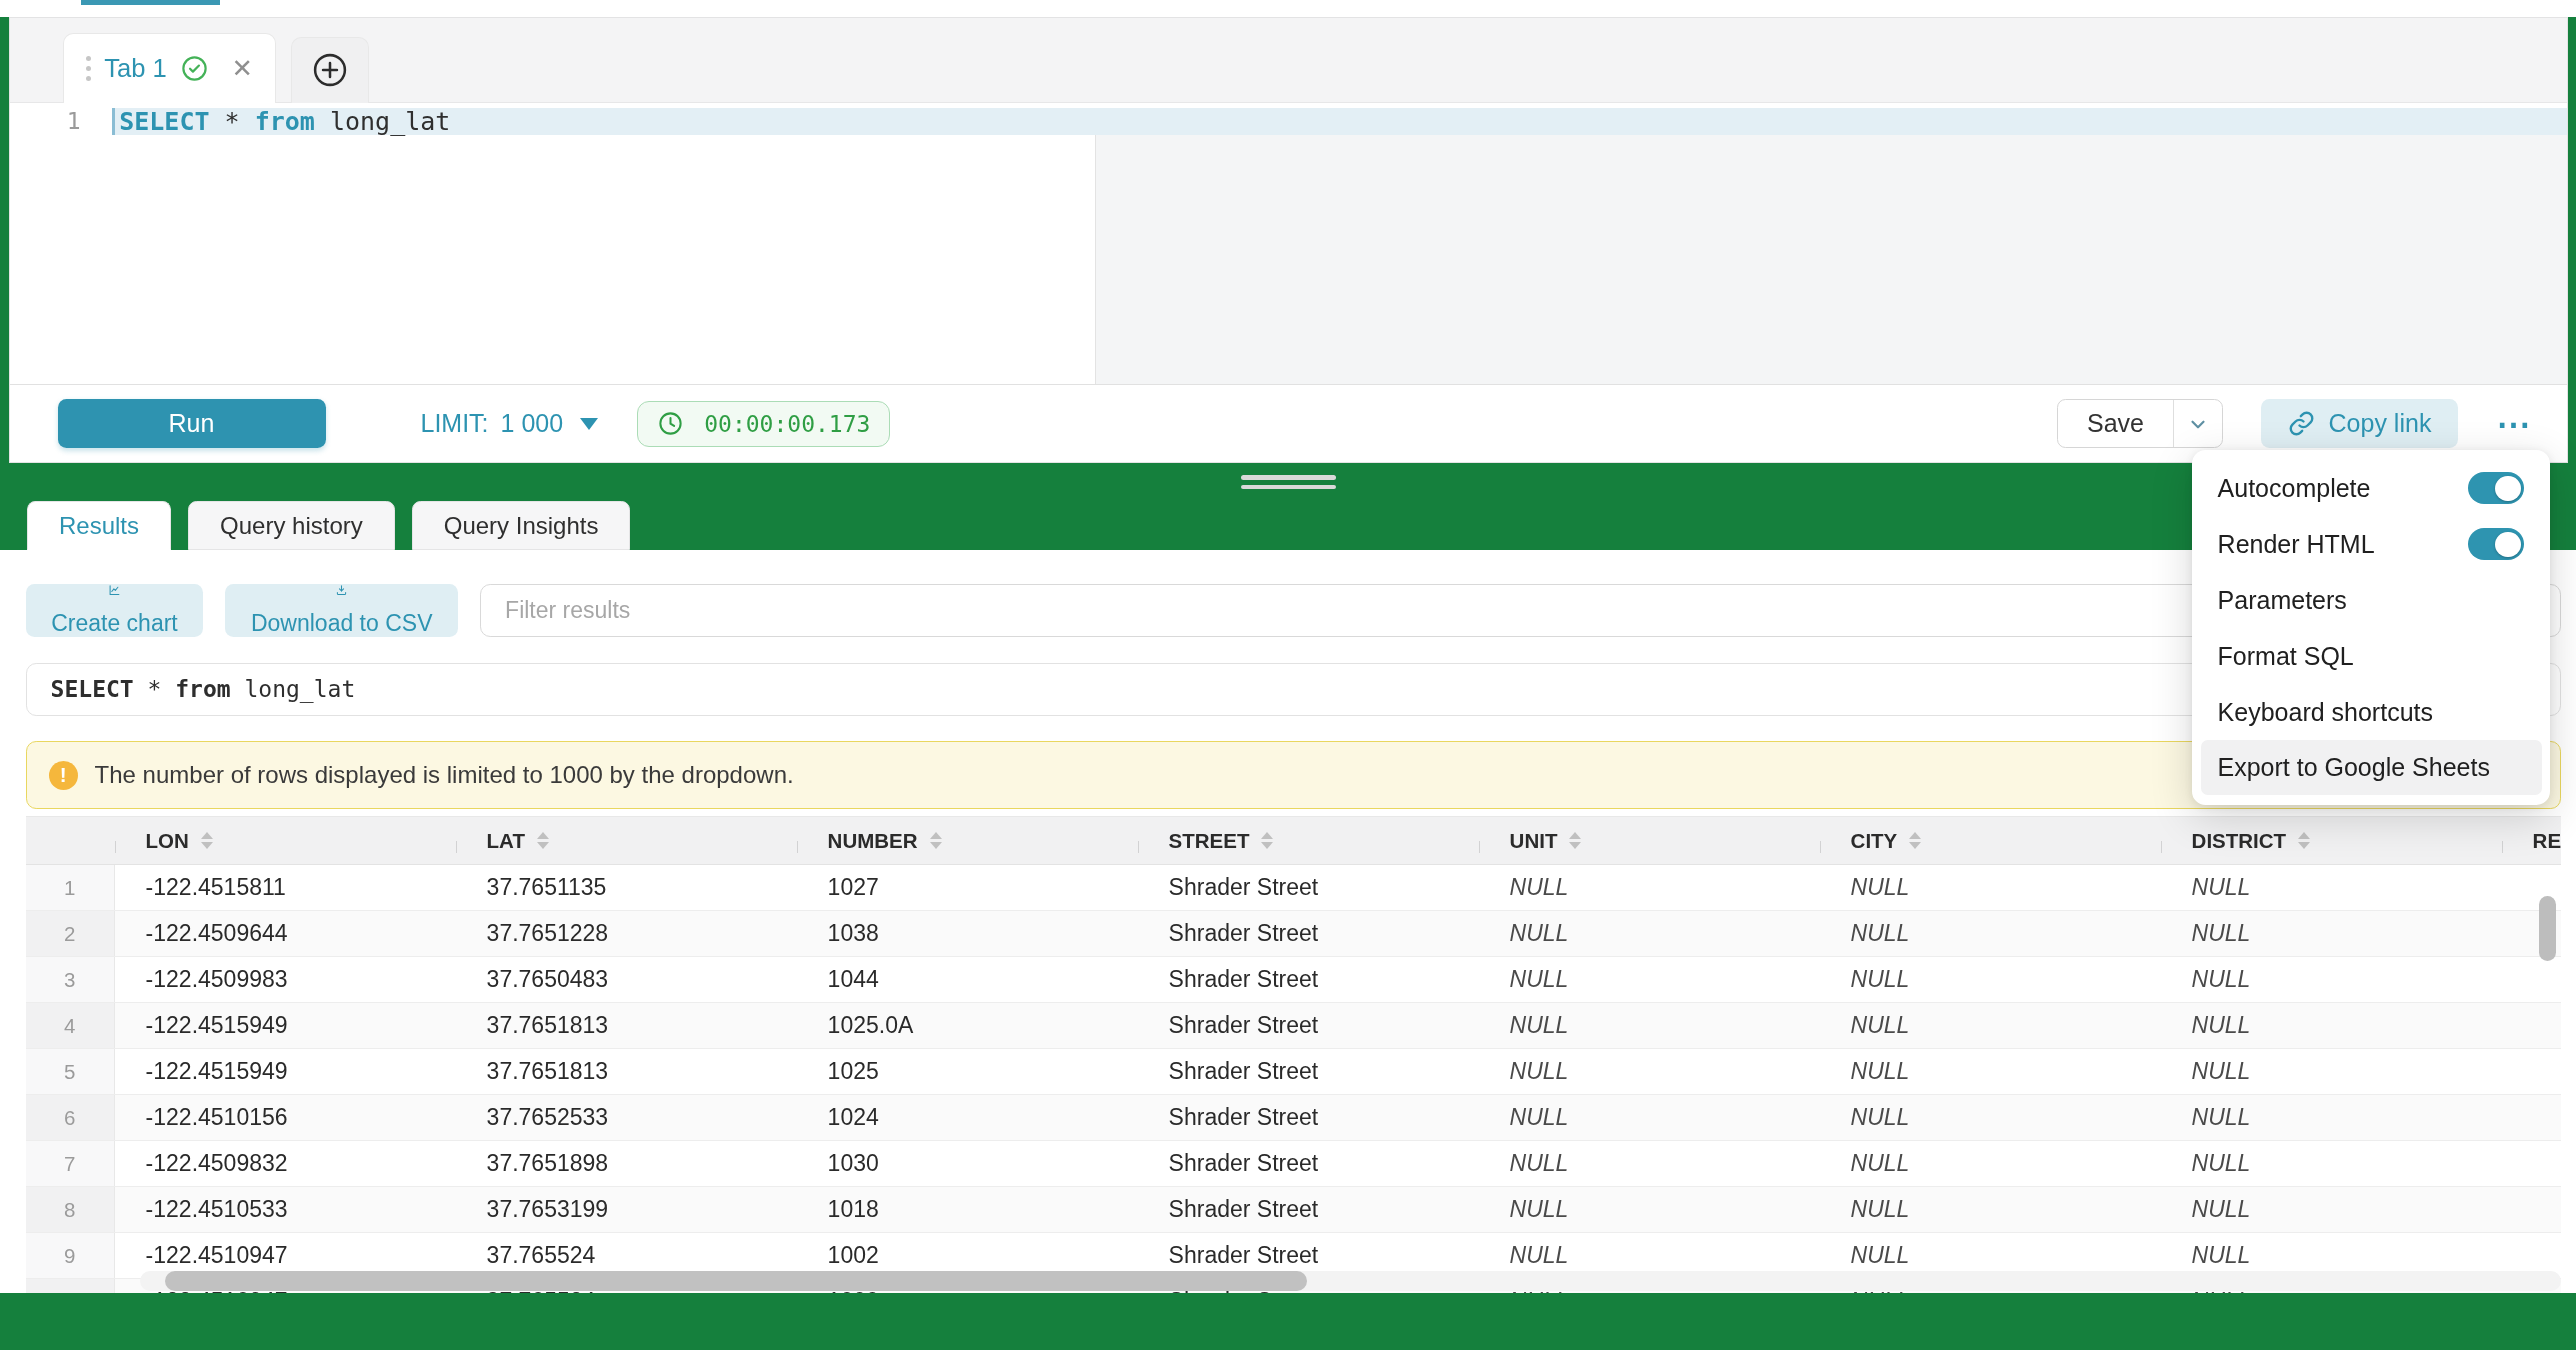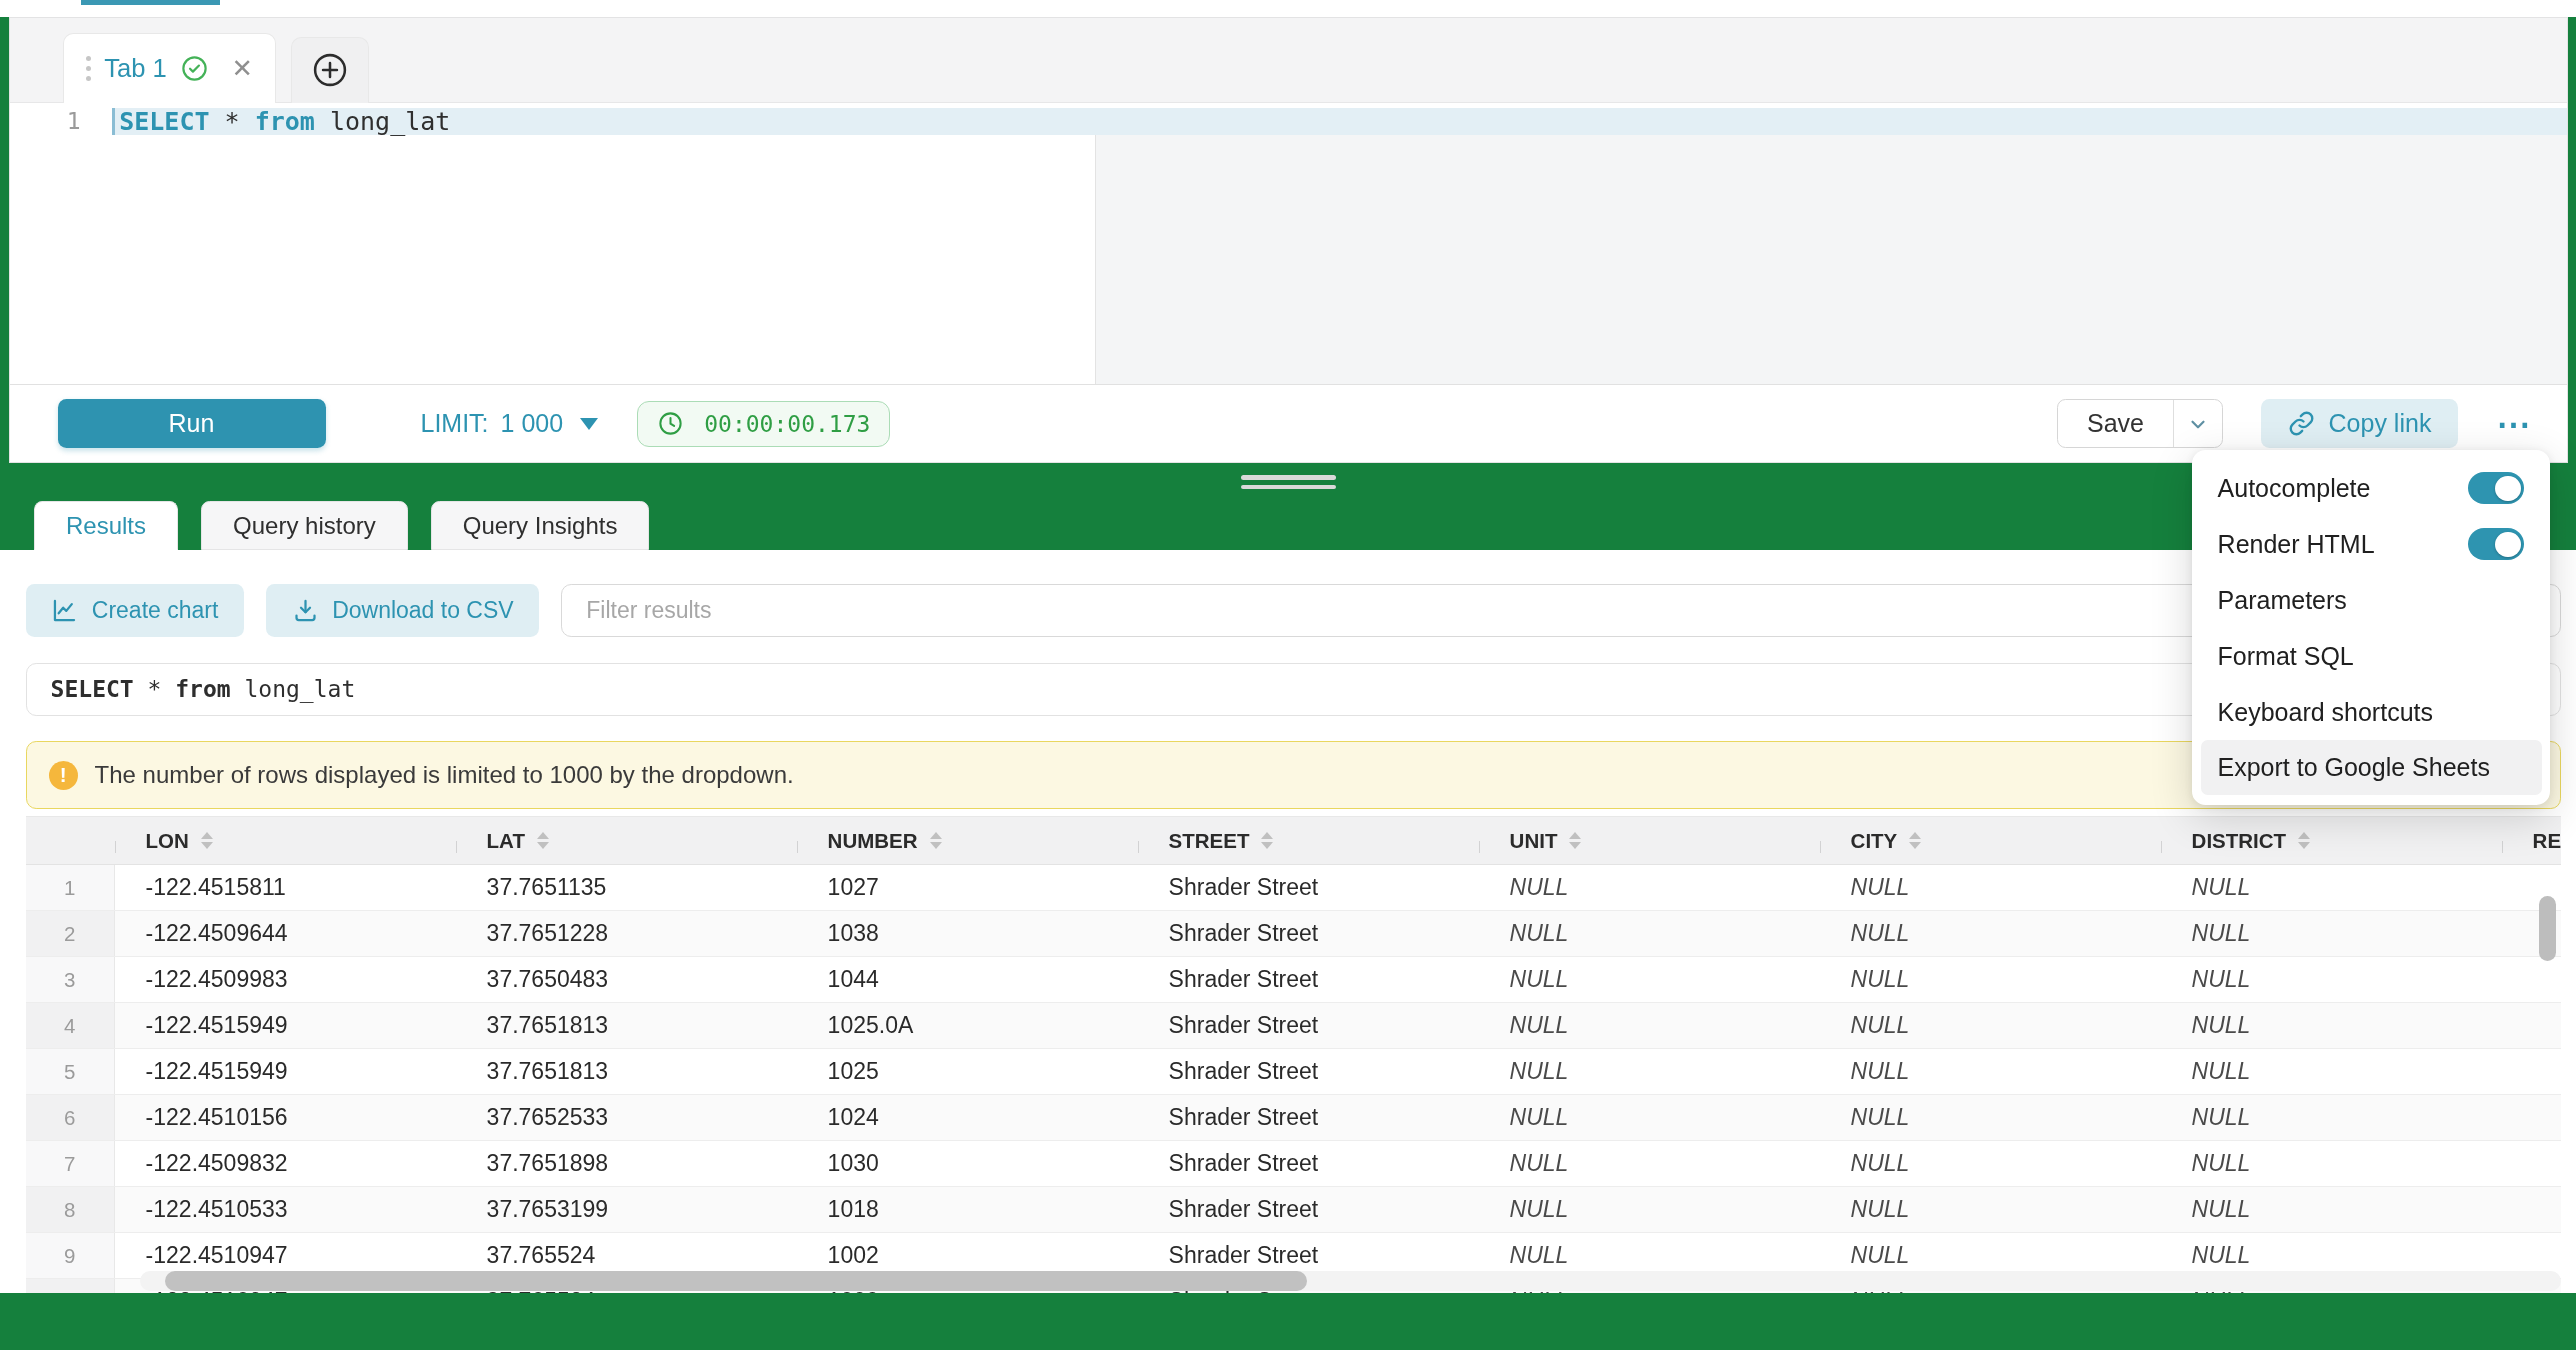--- a/index.html
+++ b/index.html
@@ -49,27 +49,27 @@
   .save-main { padding:0 29px; display:flex; align-items:center; font-size:25px; color:#333; }
   .save-caret { width:49px; display:grid; place-items:center; border-left:0.9px solid #dedede; }
   .copylink-btn { display:flex; align-items:center; gap:13.6px; height:49px; margin-left:38px; background:#dfeef3; border:none; border-radius:8.5px; color:#2d93b1; font-size:25px; font-family:inherit; padding:0 27px; }
   .more-btn { margin-left:38px; color:#2d93b1; font-size:34px; letter-spacing:5.1px; line-height:0; font-weight:bold; }
 
   
   .splitter { height:38px; display:flex; align-items:center; justify-content:center; flex-direction:column; gap:5.1px; }
   .splitter i { width:95px; height:4.3px; border-radius:2.6px; background:#d9d9d9; }
 
   
-  .rtabs { display:flex; gap:23px; padding-left:34px; }
+  .rtabs { display:flex; gap:17px; padding-left:27px; }
   .rtab { height:49px; display:flex; align-items:center; padding:0 31px; font-size:24px; color:#2f2f2f; background:#f6f6f7; border:0.9px solid #e5e5e6; border-radius:8.5px 8.5px 0 0; }
   .rtab.active { background:#fff; color:#2d93b1; border-bottom-color:#fff; }
 
   .rcontent { padding:34px 15.3px 0 25.6px; background:#fff; }
   .actions-row { display:flex; gap:22px; }
-  .act-btn { display:flex; align-items:center; gap:13.6px; height:53px; padding:0 25.6px; background:#dfeef3; border:none; border-radius:8.5px; color:#2d93b1; font-size:23px; font-family:inherit; }
+  .act-btn { display:flex; align-items:center; gap:13.6px; height:53px; padding:0 25.6px; background:#dfeef3; border:none; border-radius:8.5px; color:#2d93b1; font-size:23px; font-family:inherit;flex-direction:column; }
   .filter-input { flex:1; height:53px; border:0.9px solid #d9d9d9; border-radius:10.2px; font-size:23px; padding:0 24px; color:#444; font-family:inherit; outline:none; }
   .filter-input::placeholder { color:#a7a7a7; }
 
   .sql-box { margin-top:25.6px; height:53px; border:0.9px solid #e2e2e2; border-radius:10.2px; display:flex; align-items:center; padding:0 24px; font-family:"DejaVu Sans Mono", monospace; font-size:23px; color:#2e2e2e; }
   .sql-box .kw { font-weight:bold; }
 
   .banner { margin-top:25.6px; height:68px; background:#fcf8e2; border:0.9px solid #e9d75f; border-radius:10.2px; display:flex; align-items:center; gap:17px; padding:0 22px; }
   .warn-ico { width:29px; height:29px; border-radius:50%; background:#f5b73c; color:#fff; font-weight:bold; font-size:20.5px; display:grid; place-items:center; flex:0 0 auto; }
   .banner-text { font-size:24px; color:#3a3a3a; }
 

